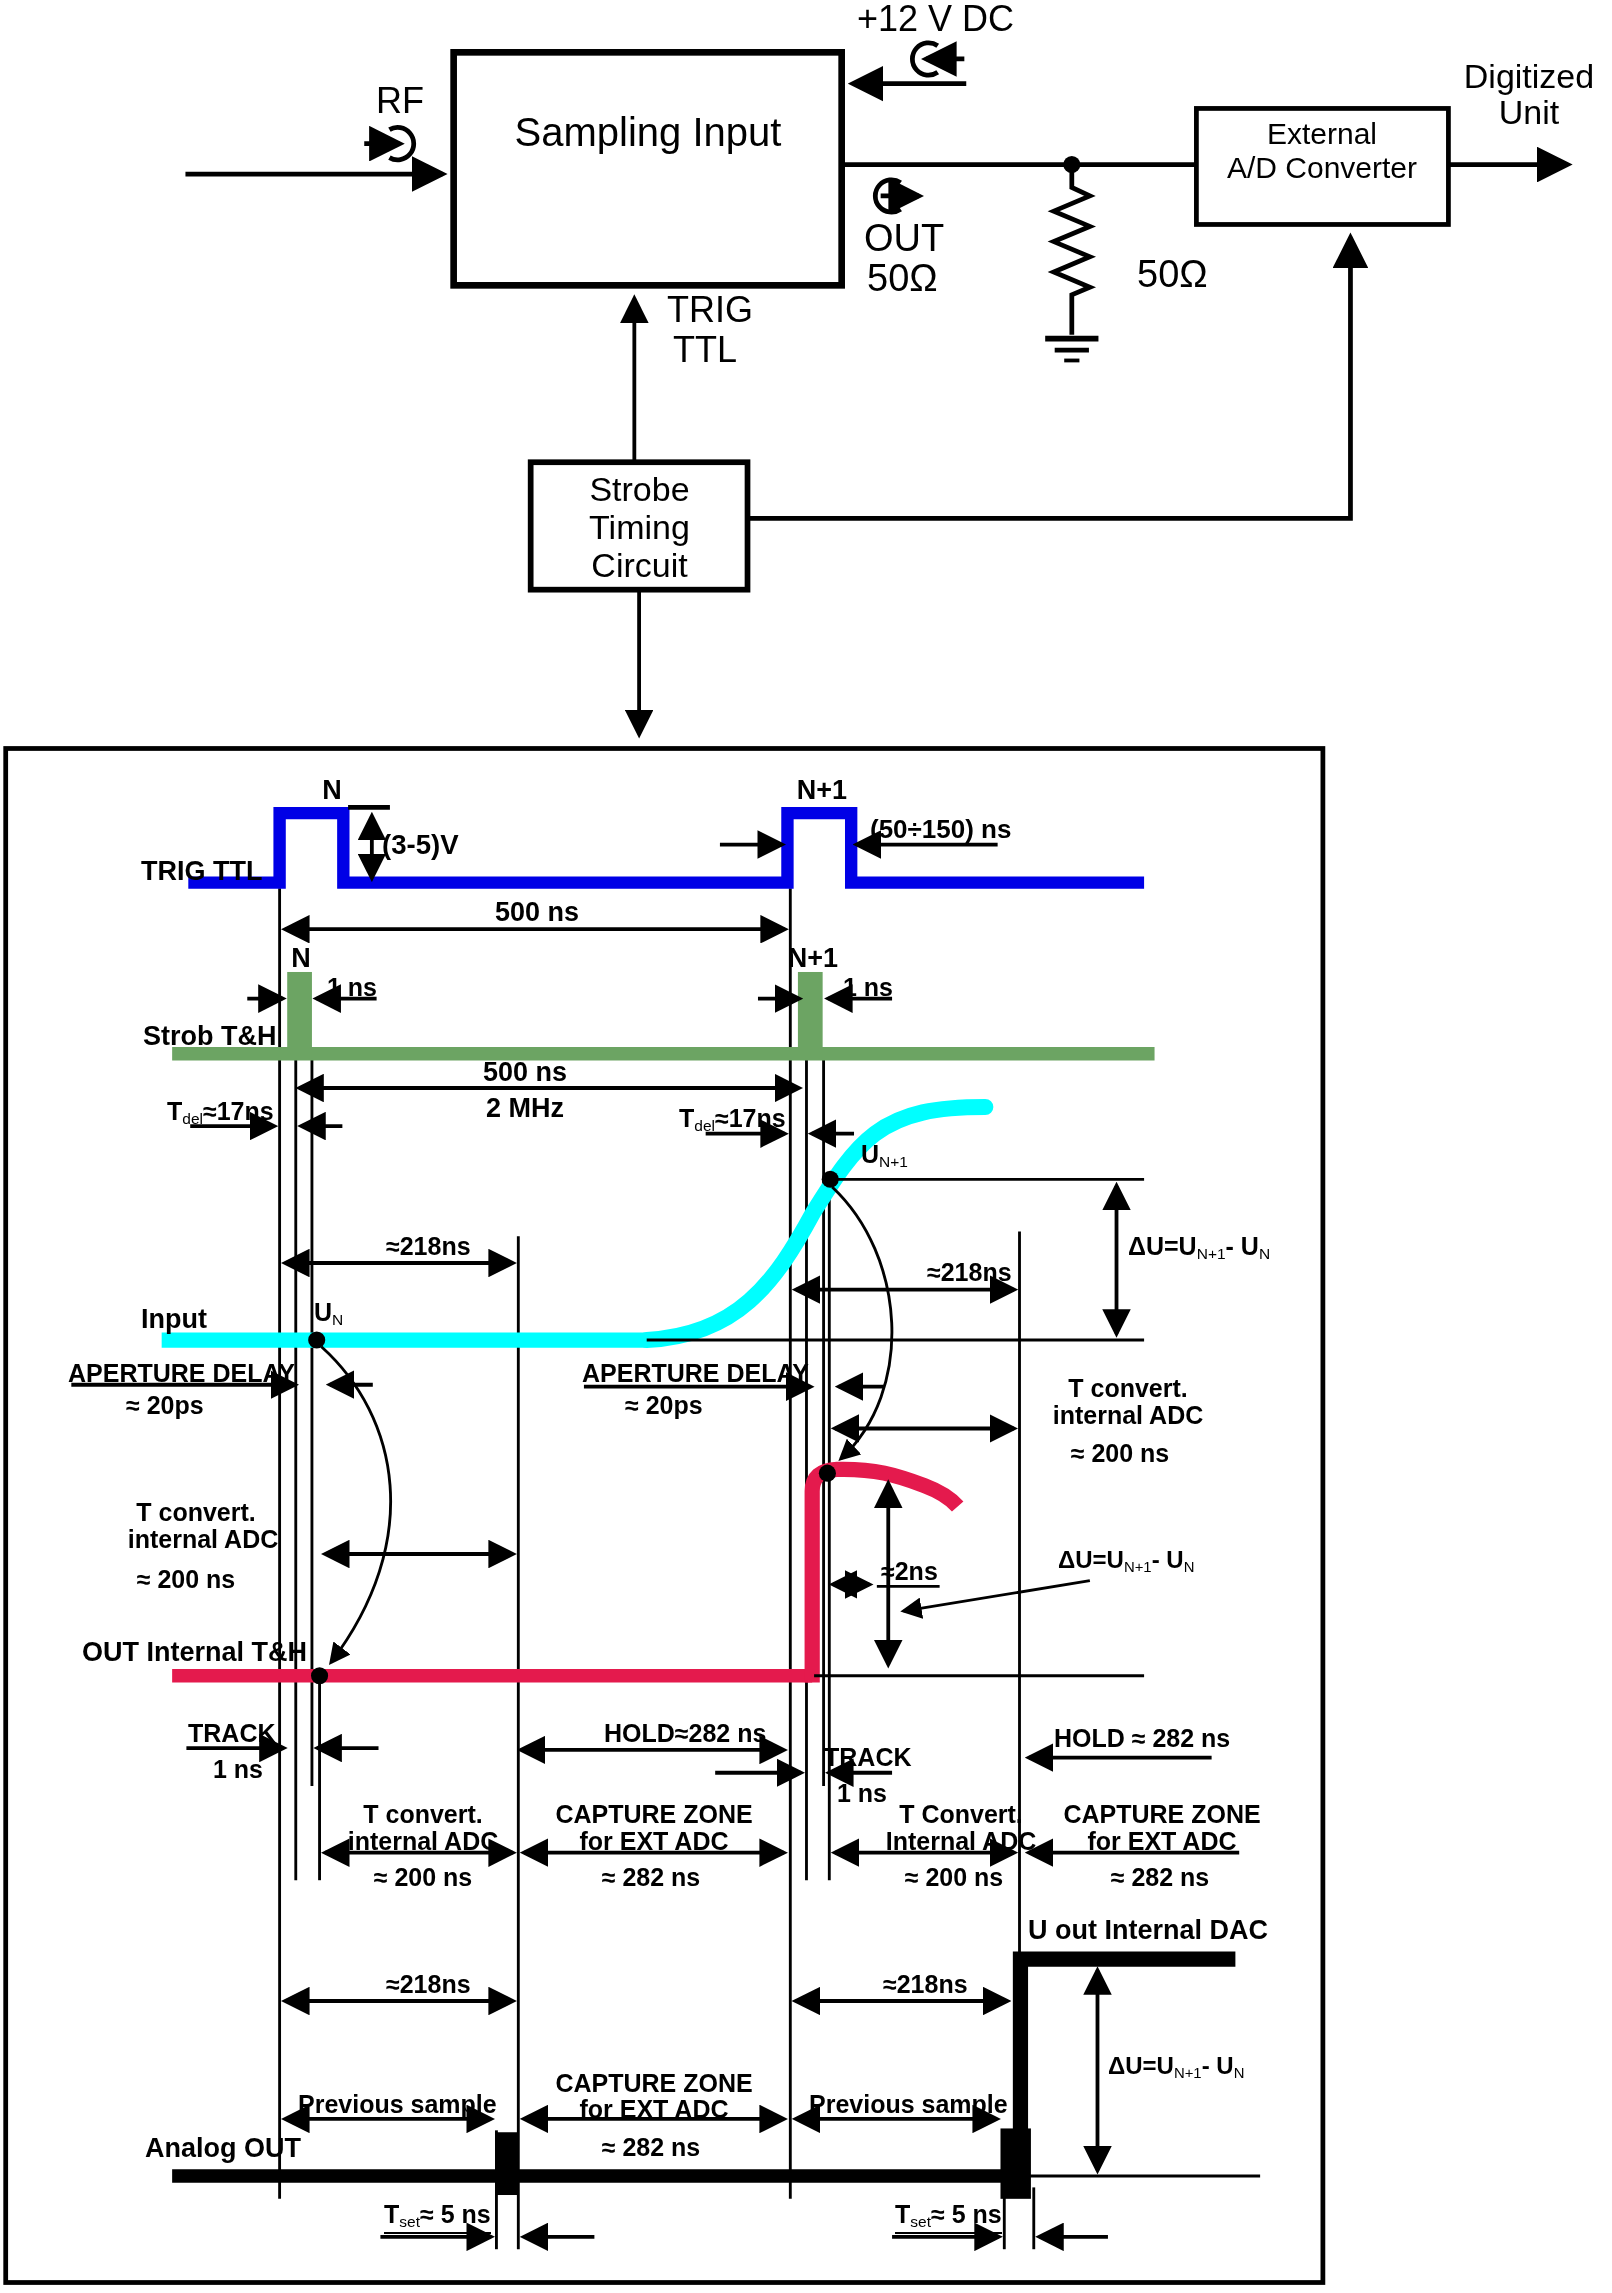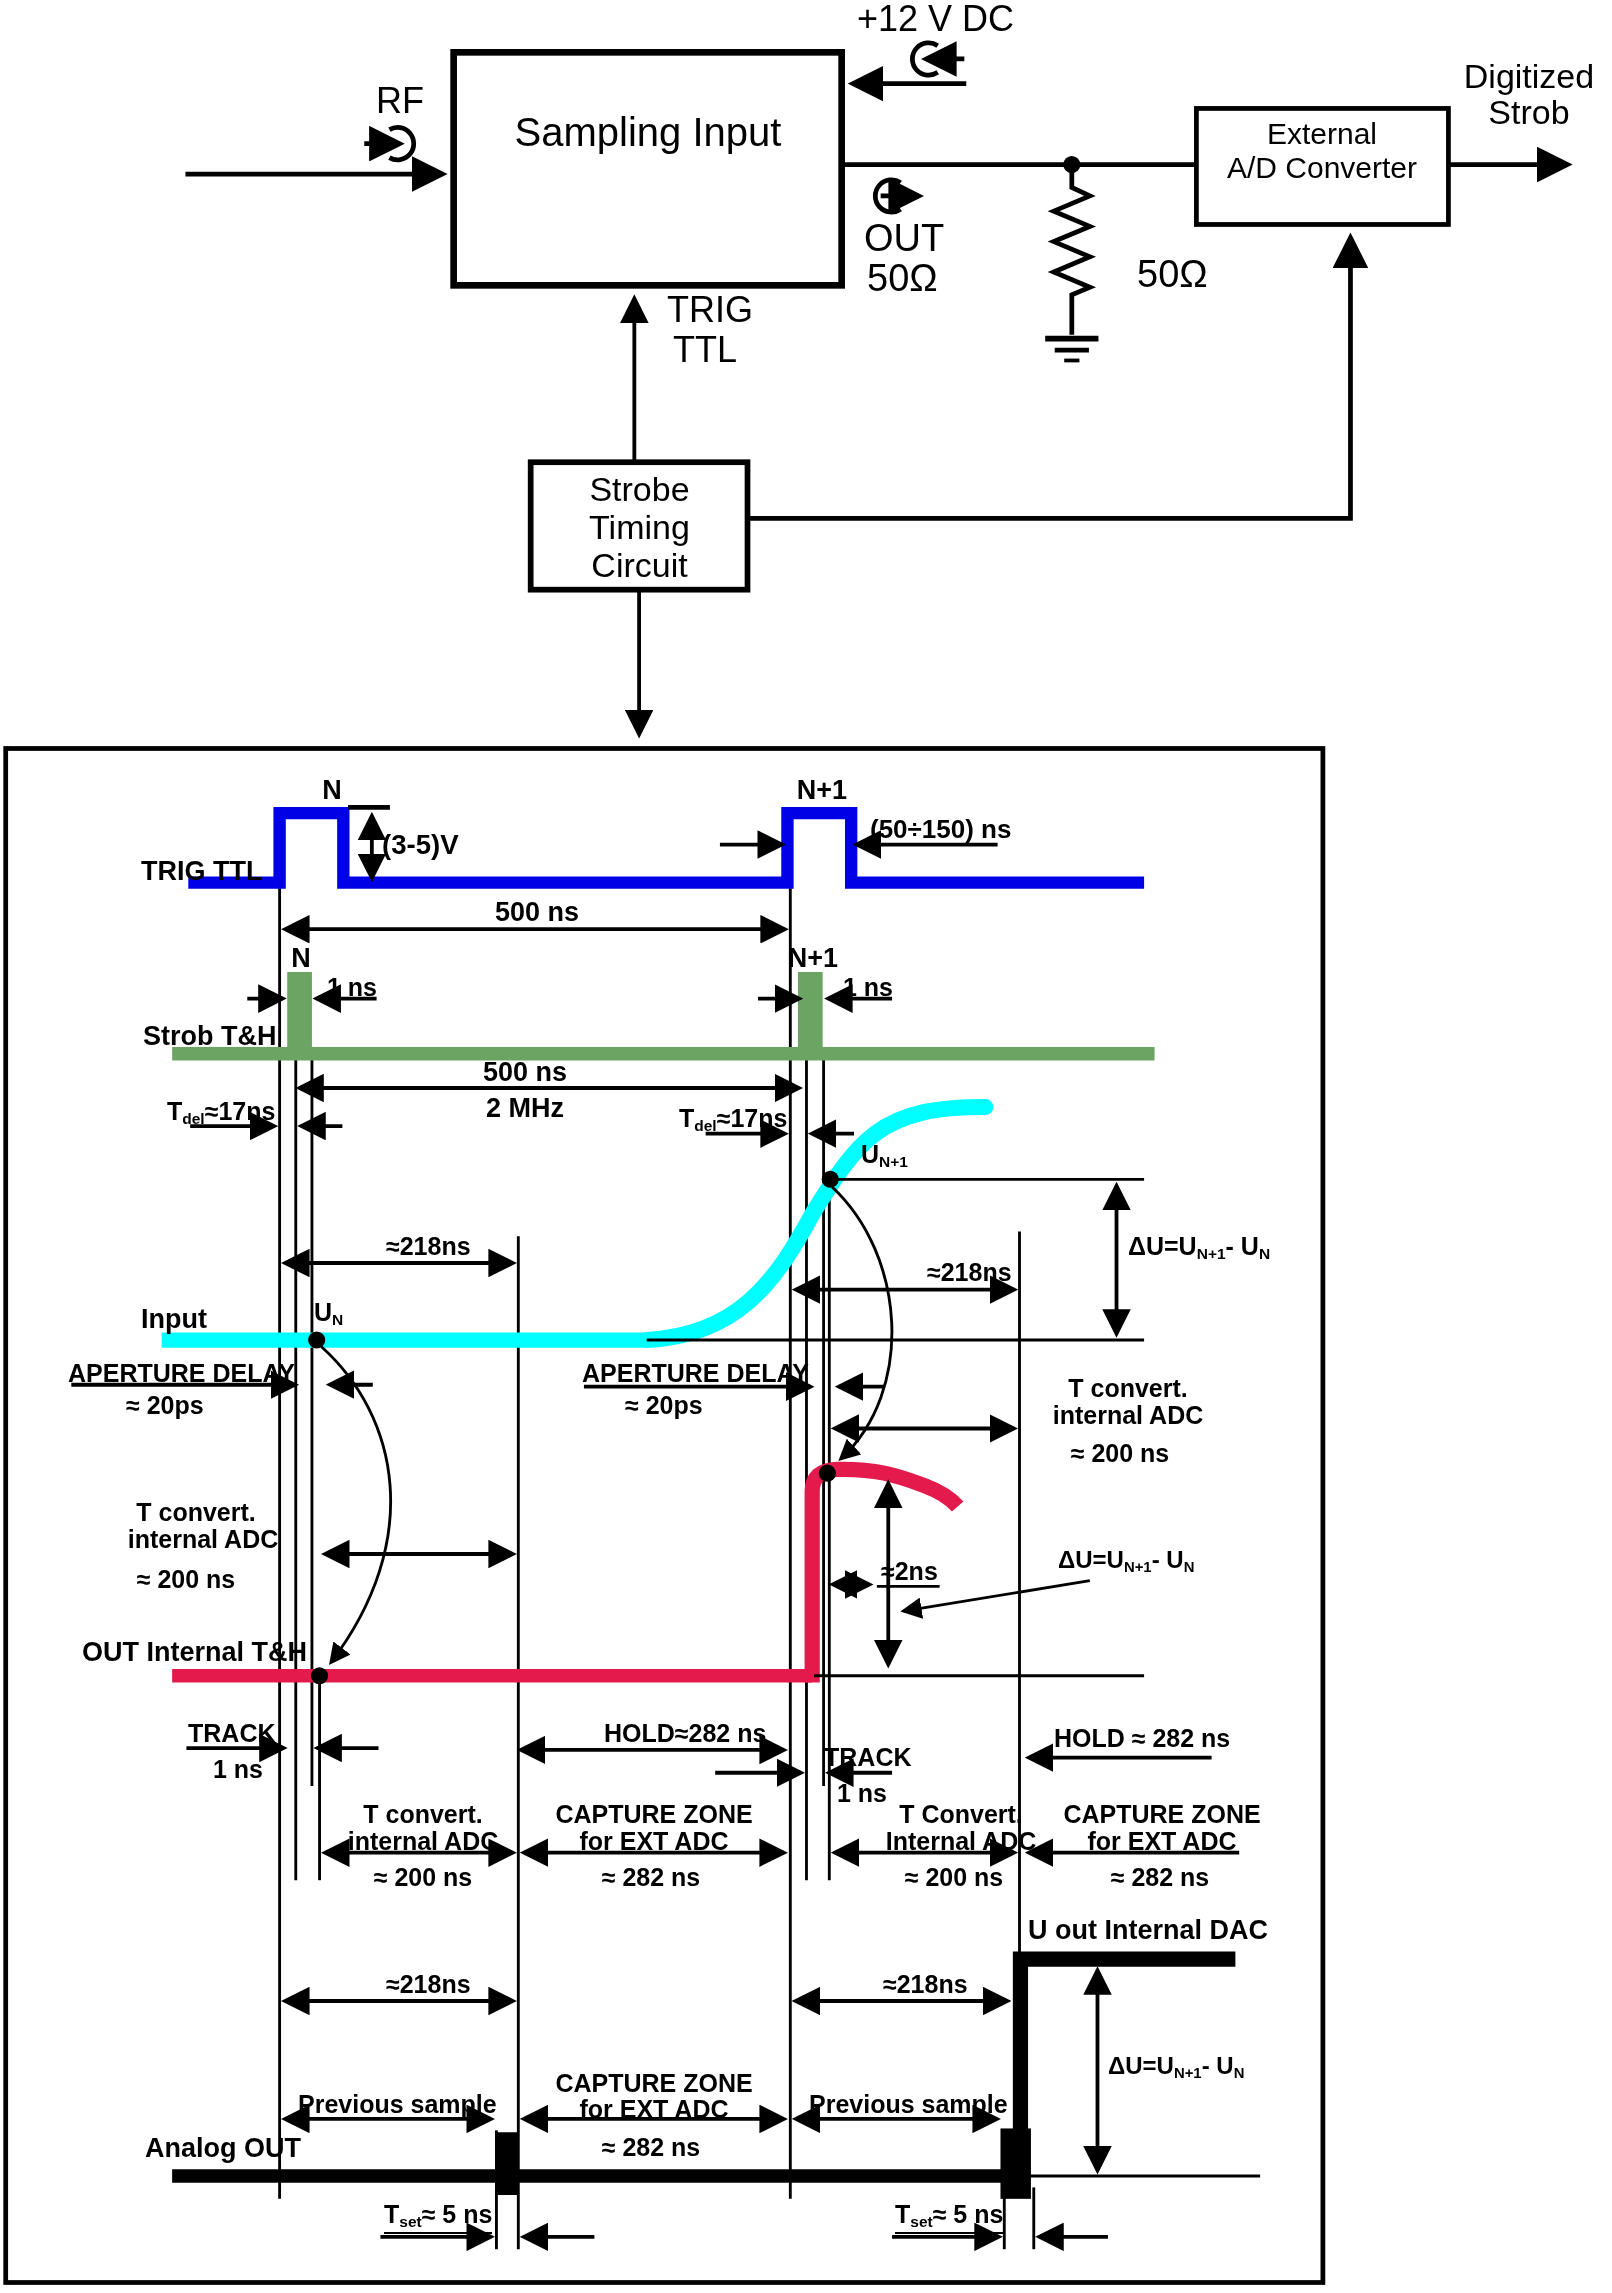--- a/index.html
+++ b/index.html
@@ -5,21 +5,21 @@
   html,body{margin:0;padding:0;background:#fff;}
   #stage{position:relative;width:1612px;height:2293px;background:#fff;overflow:hidden;
          font-family:"Liberation Sans",sans-serif;color:#000;}
   #stage svg{position:absolute;left:0;top:0;}
   .lbl{position:absolute;font-weight:700;white-space:nowrap;line-height:1.04;}
   .reg{font-weight:400;text-align:center;}
   .ctr{transform:translateX(-50%);}
   .tac{text-align:center;}
   .f42{font-size:40px}.f40{font-size:38px}.f38{font-size:36px}.f36{font-size:34px}.f31{font-size:30px}.f29{font-size:27.6px}.f28{font-size:27px}
   .f27{font-size:26px}.f26{font-size:25px}.f25{font-size:24px}
-  .sub{font-size:0.62em;vertical-align:-0.28em;font-weight:bold;}
+  .sub{font-size:0.62em;vertical-align:-0.28em;font-weight:normal;}
 </style>
 </head>
 <body>
 
 <div id="stage" style="--trig-blue: #0000E6; --strobe-green: #6CA463; --input-cyan: #00FFFF; --outth-red: #E41A4D;">
 
 <svg width="1612" height="2293" viewBox="0 0 1695 2411">
   <defs>
     <marker id="ah" viewBox="0 0 10 10" refX="8.5" refY="5" markerWidth="7.5" markerHeight="7.5" orient="auto-start-reverse" markerUnits="strokeWidth">
       <path d="M0 0 L10 5 L0 10 Z" fill="#000"></path>
@@ -186,21 +186,21 @@
     <line x1="1165" y1="2352" x2="1093" y2="2352" marker-end="url(#ah)"></line>
   </g>
 </svg>
 
   <div class="lbl reg f38" style="left:376px;top:82px">RF</div>
   <div class="lbl reg f42 tac" style="left:454px;top:112px;width:388px">Sampling Input</div>
   <div class="lbl reg f38" style="left:857px;top:0px">+12 V DC</div>
   <div class="lbl reg f31 tac" style="left:1196px;top:118px;width:252px">External</div>
   <div class="lbl reg f31 tac" style="left:1196px;top:152px;width:252px">A/D Converter</div>
   <div class="lbl reg f36 tac" style="left:1446px;top:59px;width:166px">Digitized</div>
-  <div class="lbl reg f36 tac" style="left:1446px;top:95px;width:166px">Strob</div>
+  <div class="lbl reg f36 tac" style="left:1446px;top:95px;width:166px">Unit</div>
   <div class="lbl reg f40" style="left:864px;top:219px">OUT</div>
   <div class="lbl reg f40" style="left:867px;top:259px">50Ω</div>
   <div class="lbl reg f40" style="left:1137px;top:255px">50Ω</div>
   <div class="lbl reg f38" style="left:667px;top:291px">TRIG</div>
   <div class="lbl reg f38" style="left:673px;top:331px">TTL</div>
   <div class="lbl reg f36 tac" style="left:531px;top:472px;width:217px">Strobe</div>
   <div class="lbl reg f36 tac" style="left:531px;top:510px;width:217px">Timing</div>
   <div class="lbl reg f36 tac" style="left:531px;top:548px;width:217px">Circuit</div>
 
   <div class="lbl f28" style="left:141px;top:857px">TRIG TTL</div>

